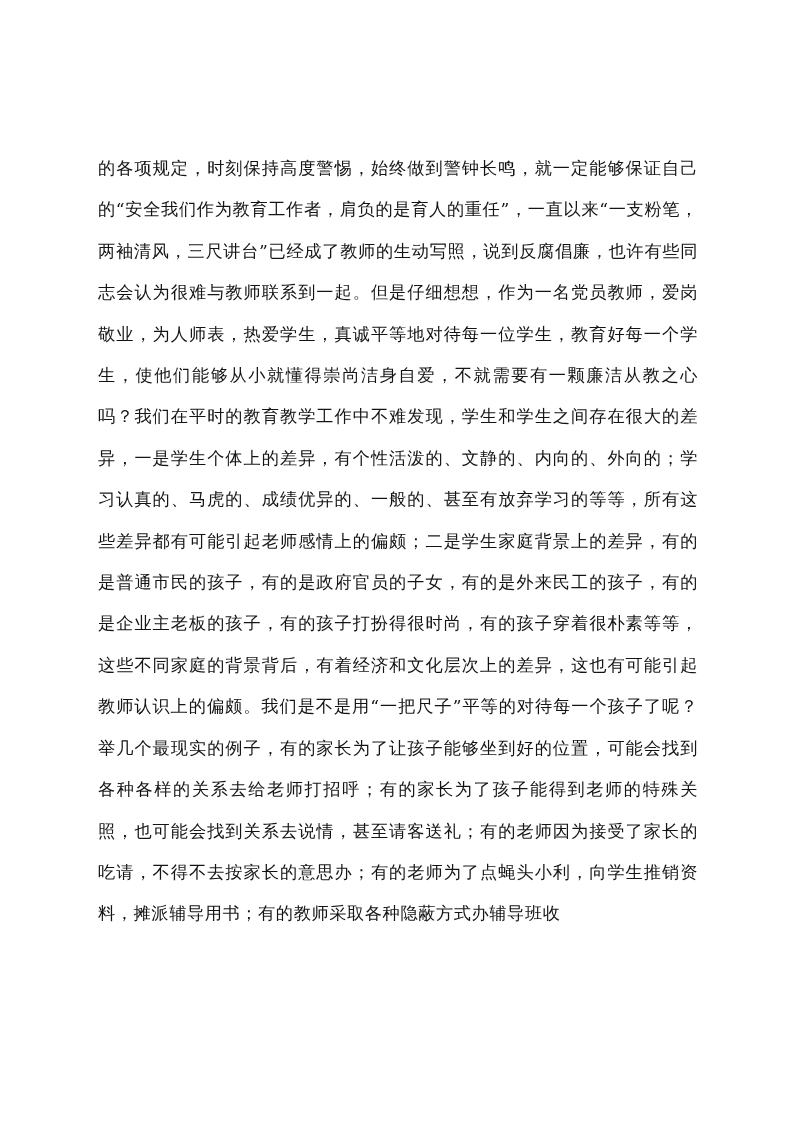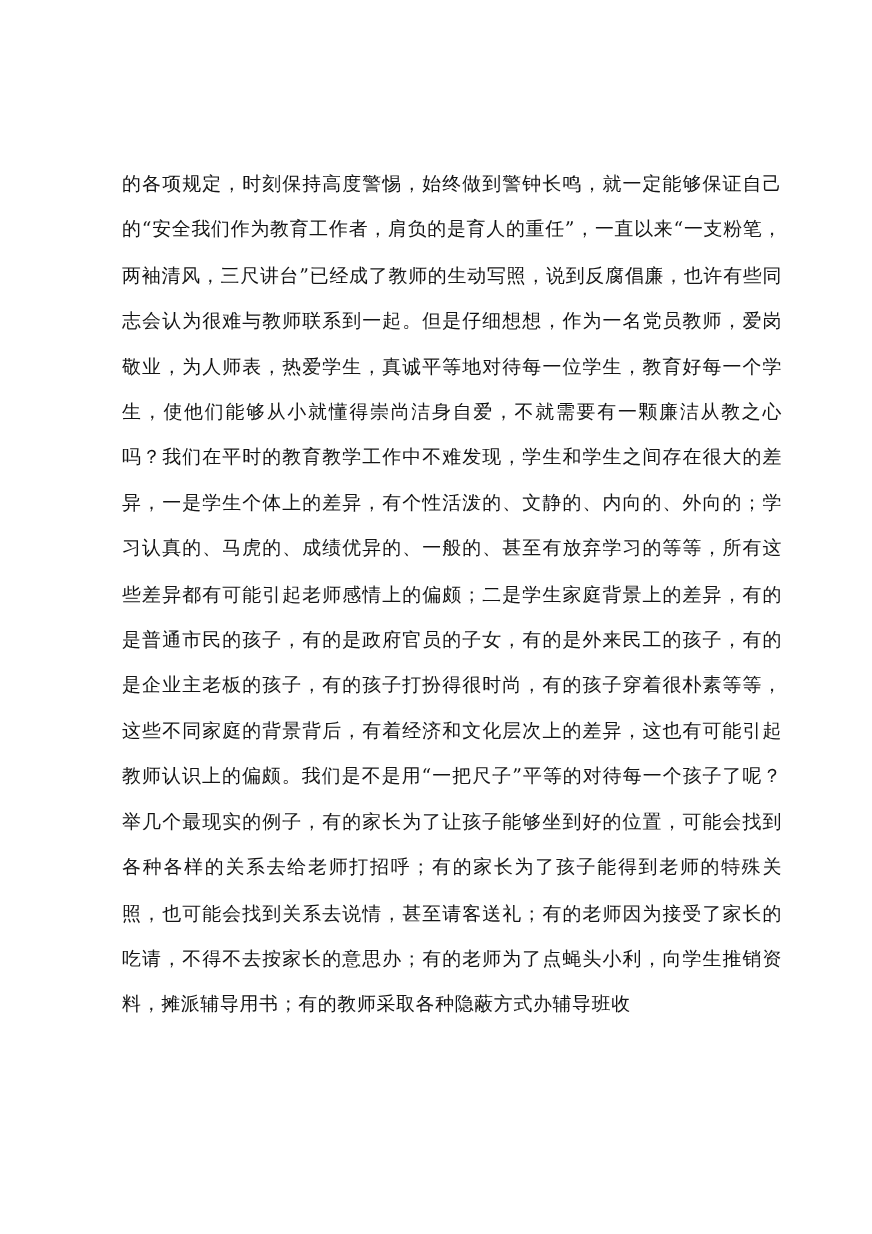--- a/index.html
+++ b/index.html
@@ -16,21 +16,21 @@
   }
   .page {
     position: relative;
     width: 793px;
     height: 1122px;
     background: #ffffff;
     box-sizing: border-box;
   }
   .doc-body {
     position: absolute;
-    left: 111px;
+    left: 98px;
     top: 148px;
     width: 600px;
   }
   .para {
     margin: 0;
     font-size: 17.2px;
     line-height: 41.4px;
     text-align: justify;
     text-justify: inter-ideograph;
     letter-spacing: 0.6px;

